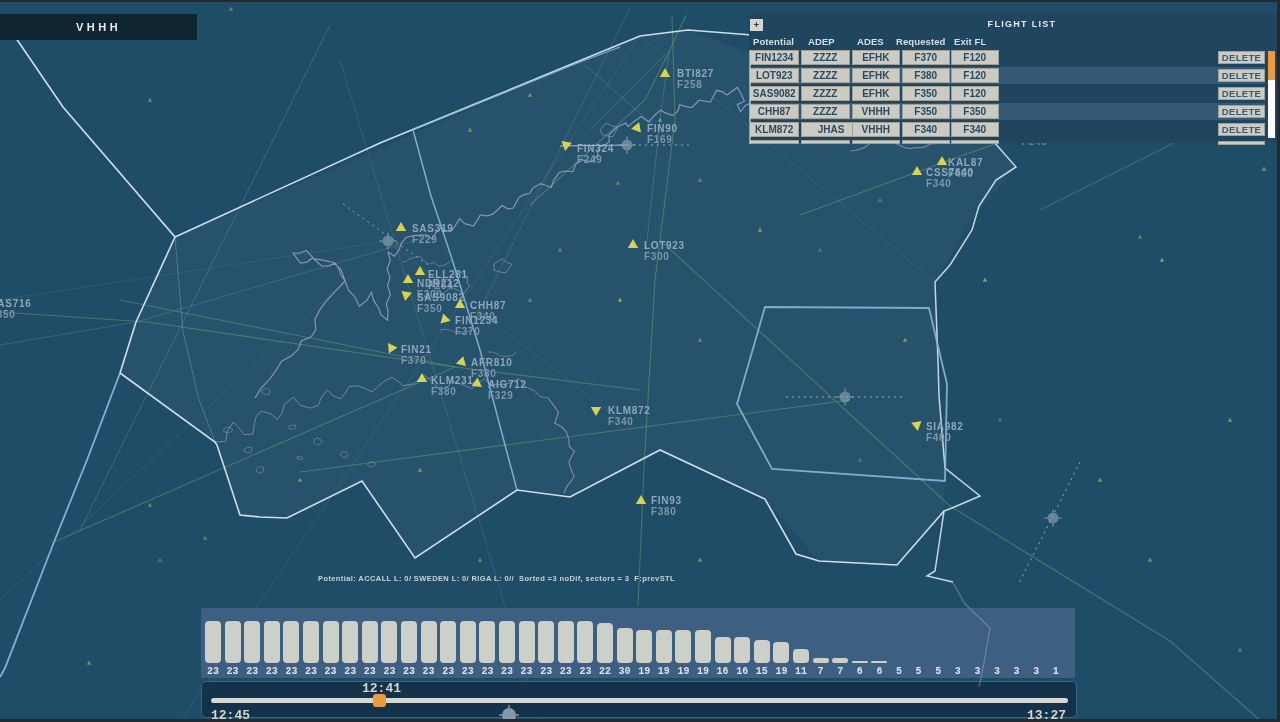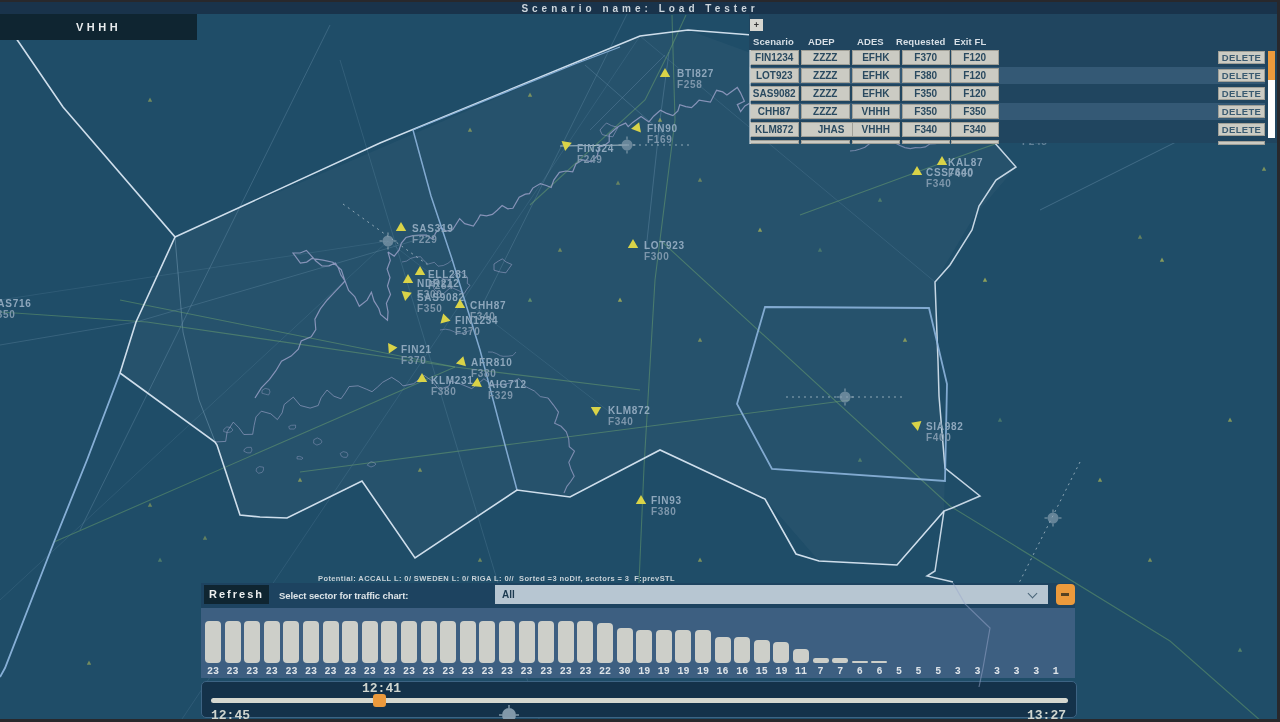--- a/index.html
+++ b/index.html
@@ -246,31 +246,29 @@
 <text x="948" y="177" class="acfl">F400</text>
 <path d="M0 -5.0 L5.2 4.1 L-5.2 4.1 Z" transform="translate(917,171) rotate(0)" fill="#d9d348"></path>
 <text x="926" y="176" class="aclbl">CSS7640</text>
 <text x="926" y="187" class="acfl">F340</text>
 <path d="M0 -5.0 L5.2 4.1 L-5.2 4.1 Z" transform="translate(-8,303) rotate(45)" fill="#d9d348"></path>
 <text x="-10" y="307" class="aclbl">SAS716</text>
 <text x="-10" y="318" class="acfl">F350</text>
 <text x="1022" y="145" class="acfl" opacity="0.7">F245</text>
 </svg>
 
-<div id="titlebar">
-      <span>Scenario name: Load Tester</span>
-    </div>
 <div id="topstrip"></div>
     <div id="rightstrip"></div>
     <div id="botstrip"></div>
 <div class="topbtn" id="menubtn">VHHH</div>
 
 <div id="fpanel">
   <div class="plus">+</div>
-  <div class="colh" style="left:4px">Scenario</div>
+  <div class="ptitle">FLIGHT LIST</div>
+  <div class="colh" style="left:4px">Potential</div>
   <div class="colh" style="left:59px">ADEP</div>
   <div class="colh" style="left:108px">ADES</div>
   <div class="colh" style="left:147px">Requested</div>
   <div class="colh" style="left:205px">Exit FL</div>
   <div class="cell" style="left:1px;top:36px;width:48.5px">FIN1234</div>
 <div class="cell" style="left:52px;top:36px;width:48.5px">ZZZZ</div>
 <div class="cell" style="left:102.5px;top:36px;width:48.5px">EFHK</div>
 <div class="cell" style="left:152.5px;top:36px;width:48.5px">F370</div>
 <div class="cell" style="left:201.5px;top:36px;width:48.5px">F120</div>
 <div class="delbtn" style="top:37px">DELETE</div>
@@ -308,26 +306,20 @@
 <div class="delbtn" style="top:127px;height:4px"></div>
   <div style="position:absolute;left:0px;top:36px;width:1.5px;height:94px;background:rgba(230,238,242,0.55)"></div>
   <div id="scrollbar">
         <div id="scrollthumb"></div>
       </div>
 </div>
 
 <div id="statustext">Potential: ACCALL L: 0/ SWEDEN L: 0/ RIGA L: 0//&nbsp;&nbsp;Sorted =3 noDif, sectors = 3&nbsp;&nbsp;F:prevSTL</div>
 
 <div id="chartpanel">
-  <div id="chartheader">
-    <div id="refreshbtn">Refresh</div>
-    <div id="sellbl">Select sector for traffic chart:</div>
-    <div id="dropdown">All<span class="chev"></span></div>
-    <div id="minusbtn"></div>
-  </div>
   <div id="chartarea">
   <div class="bar" style="left:4.0px;top:13.0px;width:16px;height:42.0px;border-radius:4.0px"></div>
 <div class="barnum" style="left:2.0px;top:58.0px;width:20px">23</div>
 <div class="bar" style="left:23.6px;top:13.0px;width:16px;height:42.0px;border-radius:4.0px"></div>
 <div class="barnum" style="left:21.6px;top:58.0px;width:20px">23</div>
 <div class="bar" style="left:43.2px;top:13.0px;width:16px;height:42.0px;border-radius:4.0px"></div>
 <div class="barnum" style="left:41.2px;top:58.0px;width:20px">23</div>
 <div class="bar" style="left:62.8px;top:13.0px;width:16px;height:42.0px;border-radius:4.0px"></div>
 <div class="barnum" style="left:60.8px;top:58.0px;width:20px">23</div>
 <div class="bar" style="left:82.4px;top:13.0px;width:16px;height:42.0px;border-radius:4.0px"></div>

